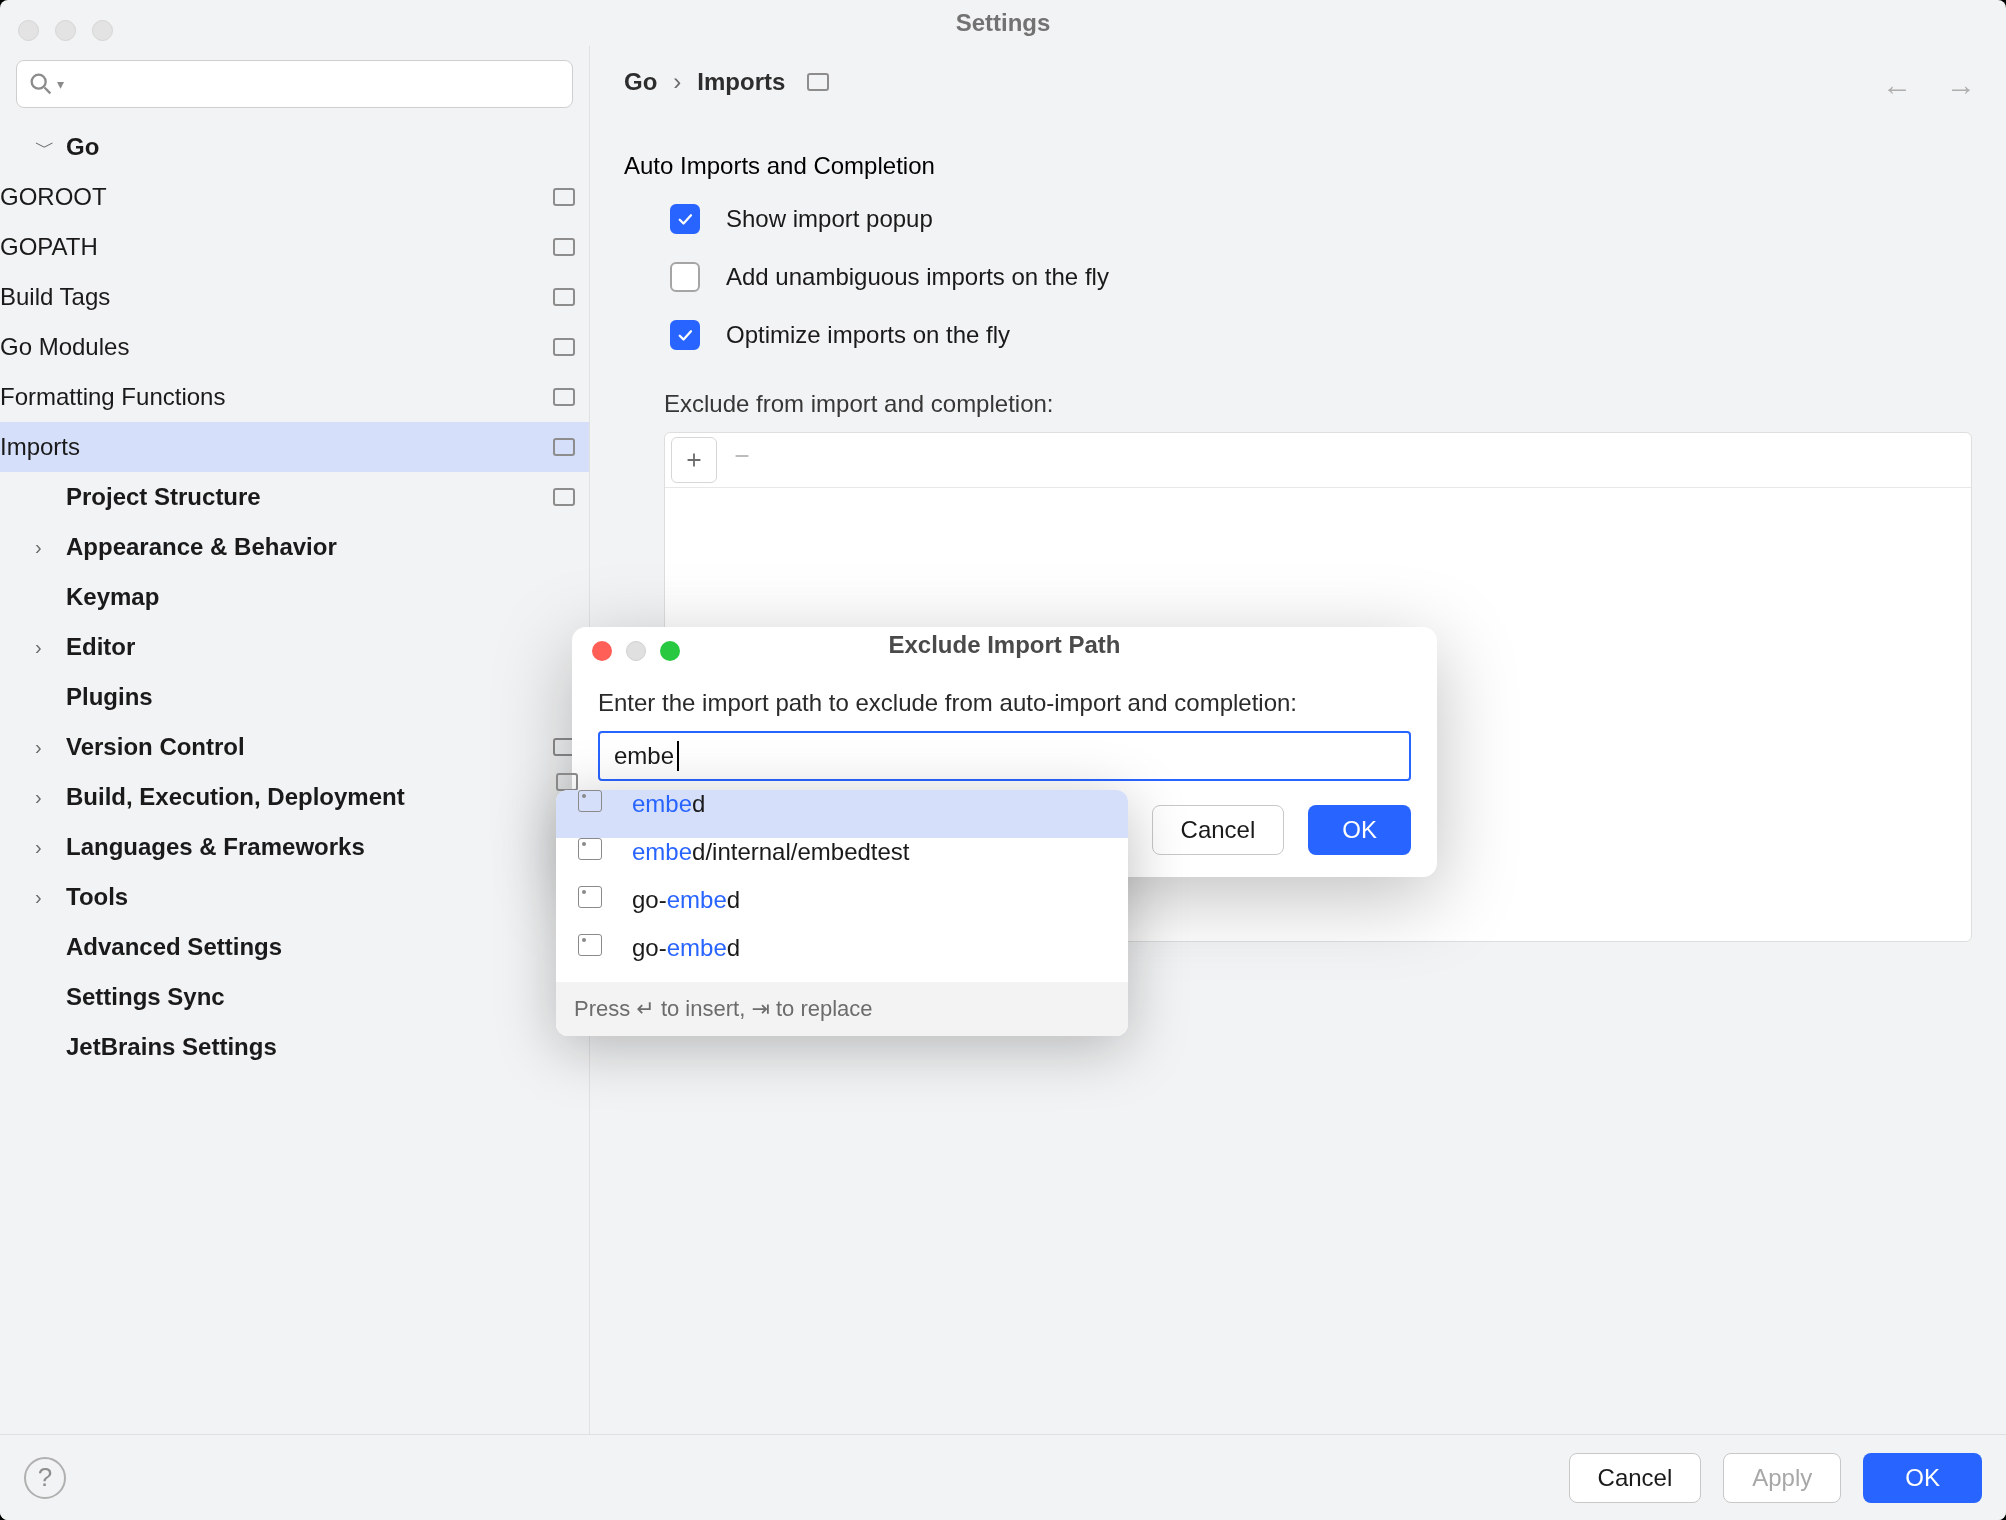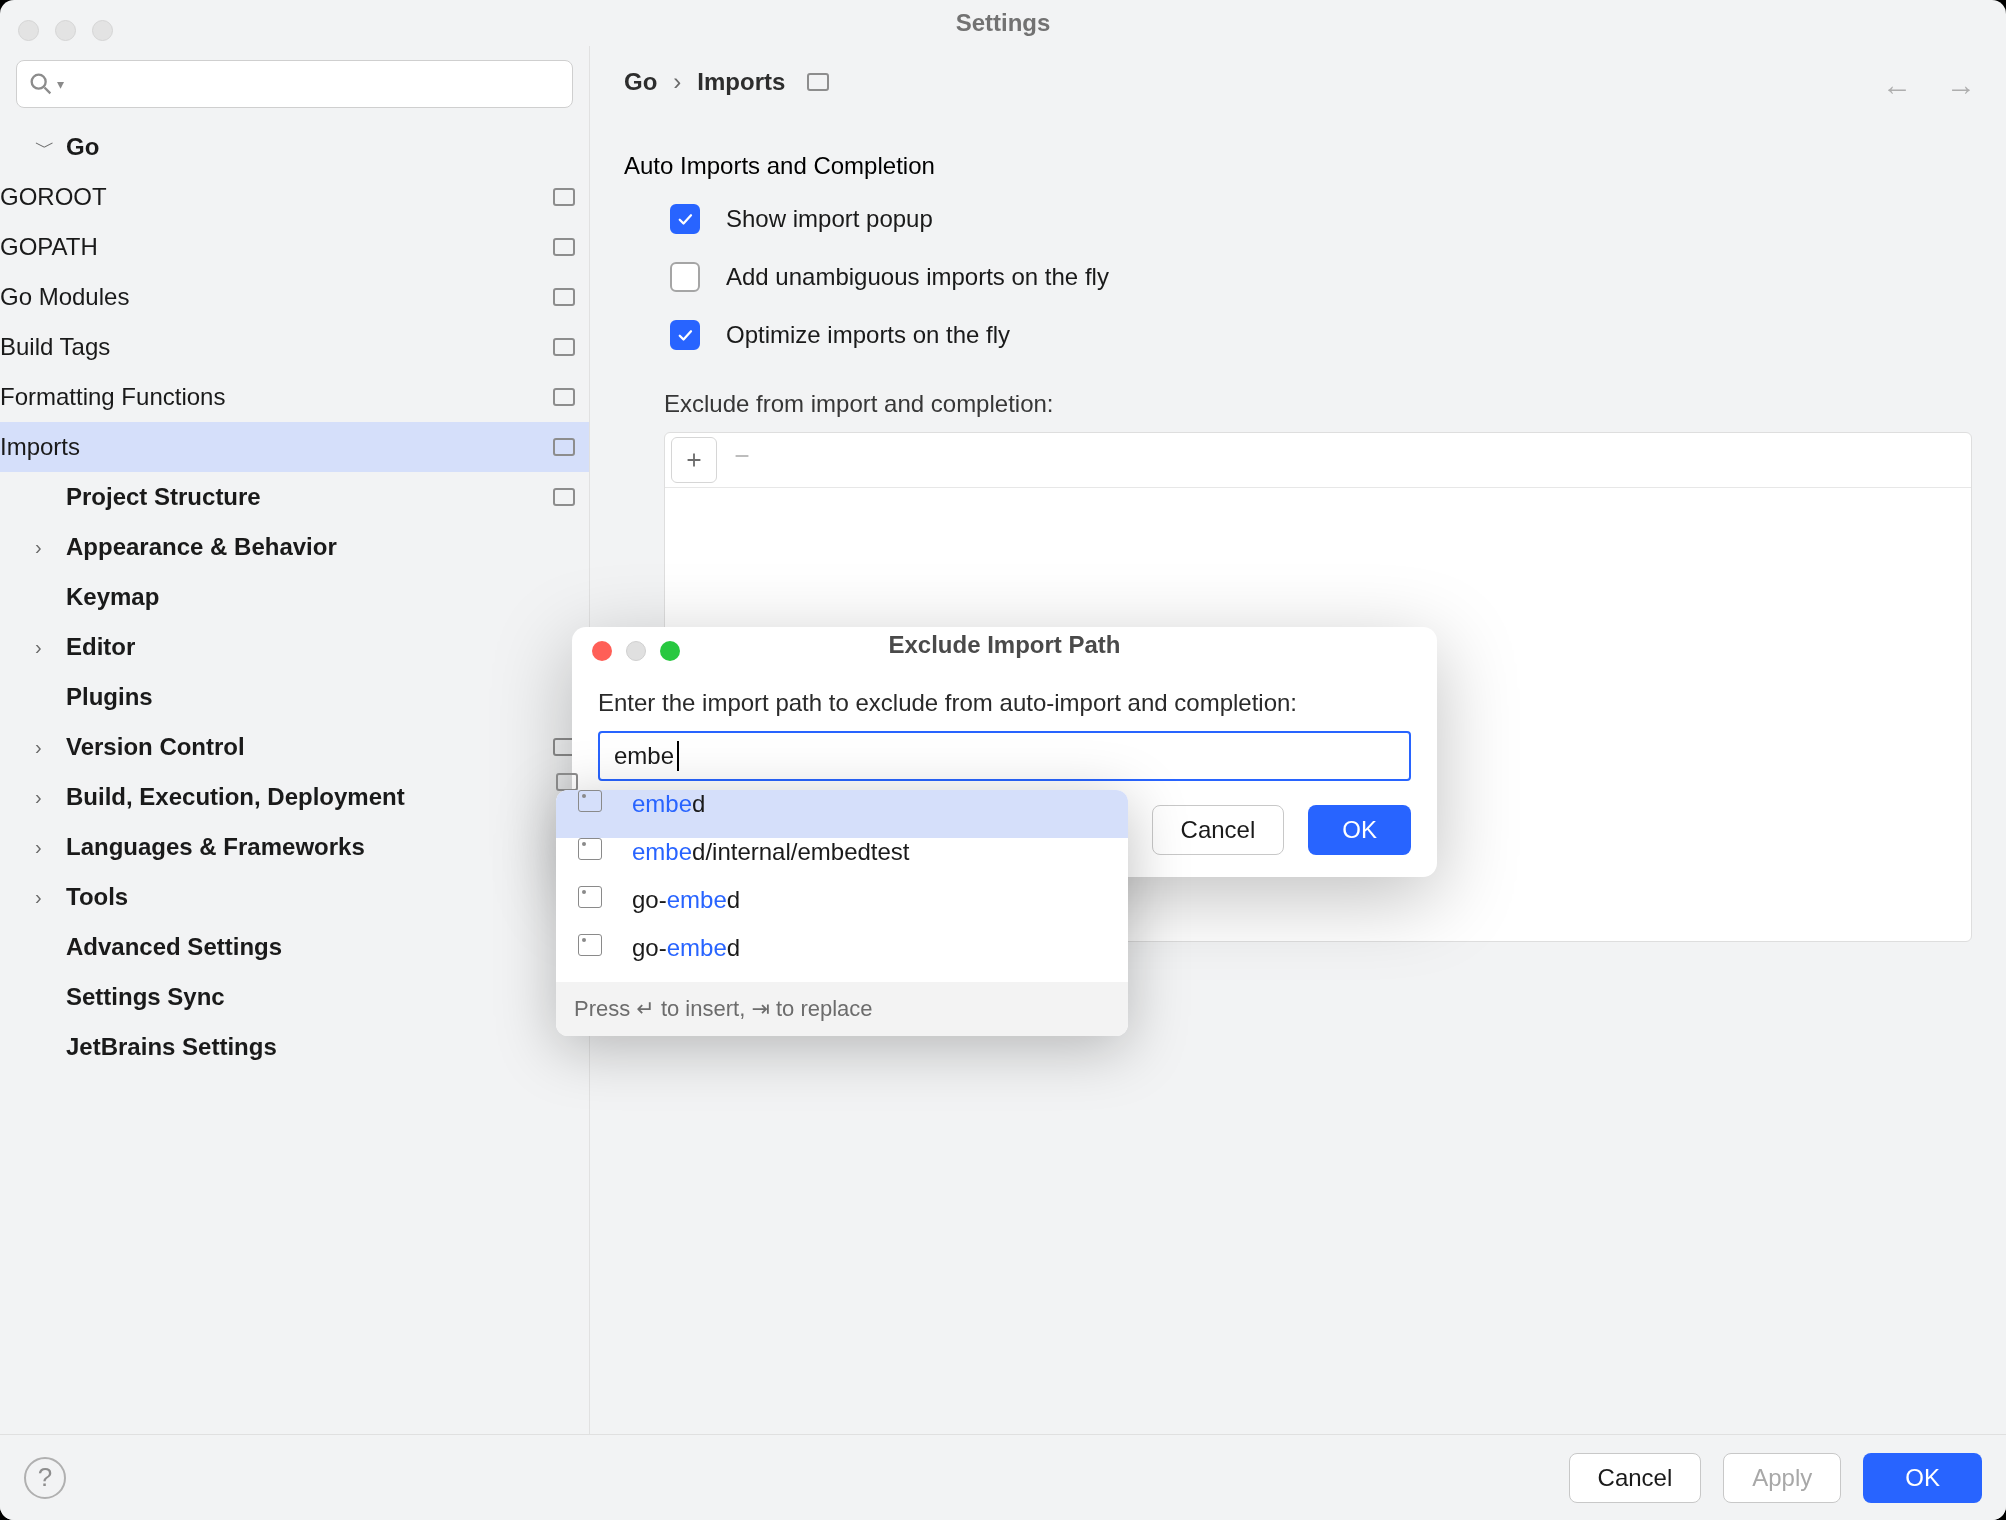--- a/index.html
+++ b/index.html
@@ -11,21 +11,21 @@
     background: #000;
     width: 2006px;
     height: 1520px;
     overflow: hidden;
   }
   .window {
     position: relative;
     width: 2006px;
     height: 1520px;
     background: #f2f3f4;
-    border-radius: 14px;
+    border-radius: 8px;
     overflow: hidden;
   }
   
   .traffic-lights { position: absolute; top: 20px; left: 18px; display: flex; gap: 16px; }
   .tl { width: 21px; height: 21px; border-radius: 50%; background: #e3e3e3; border: 1px solid #d5d5d5;}
   .title-bar {
     height: 46px; text-align: center; line-height: 46px;
     font-weight: 600; font-size: 24px; color: #727272;
   }
   .content {
@@ -139,25 +139,25 @@
           </div>
           <div class="tree-row indent-1">
             <span class="label">GOROOT</span>
             <span class="project-icon"></span>
           </div>
           <div class="tree-row indent-1">
             <span class="label">GOPATH</span>
             <span class="project-icon"></span>
           </div>
           <div class="tree-row indent-1">
+            <span class="label">Build Tags</span>
+            <span class="project-icon"></span>
+          </div>
+          <div class="tree-row indent-1">
             <span class="label">Go Modules</span>
-            <span class="project-icon"></span>
-          </div>
-          <div class="tree-row indent-1">
-            <span class="label">Build Tags</span>
             <span class="project-icon"></span>
           </div>
           <div class="tree-row indent-1">
             <span class="label">Formatting Functions</span>
             <span class="project-icon"></span>
           </div>
           <div class="tree-row indent-1 selected">
             <span class="label">Imports</span>
             <span class="project-icon"></span>
           </div>

